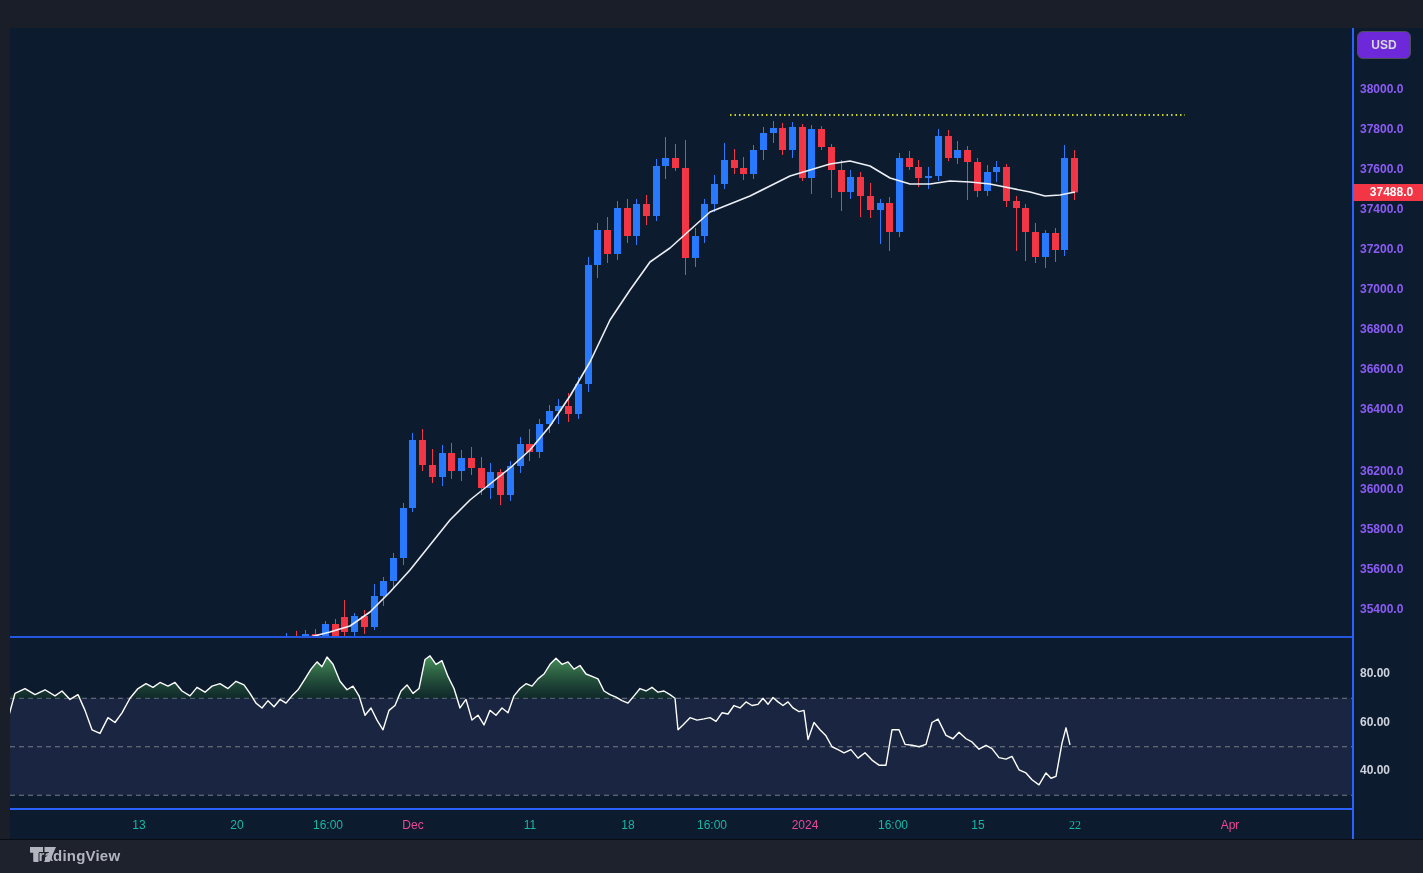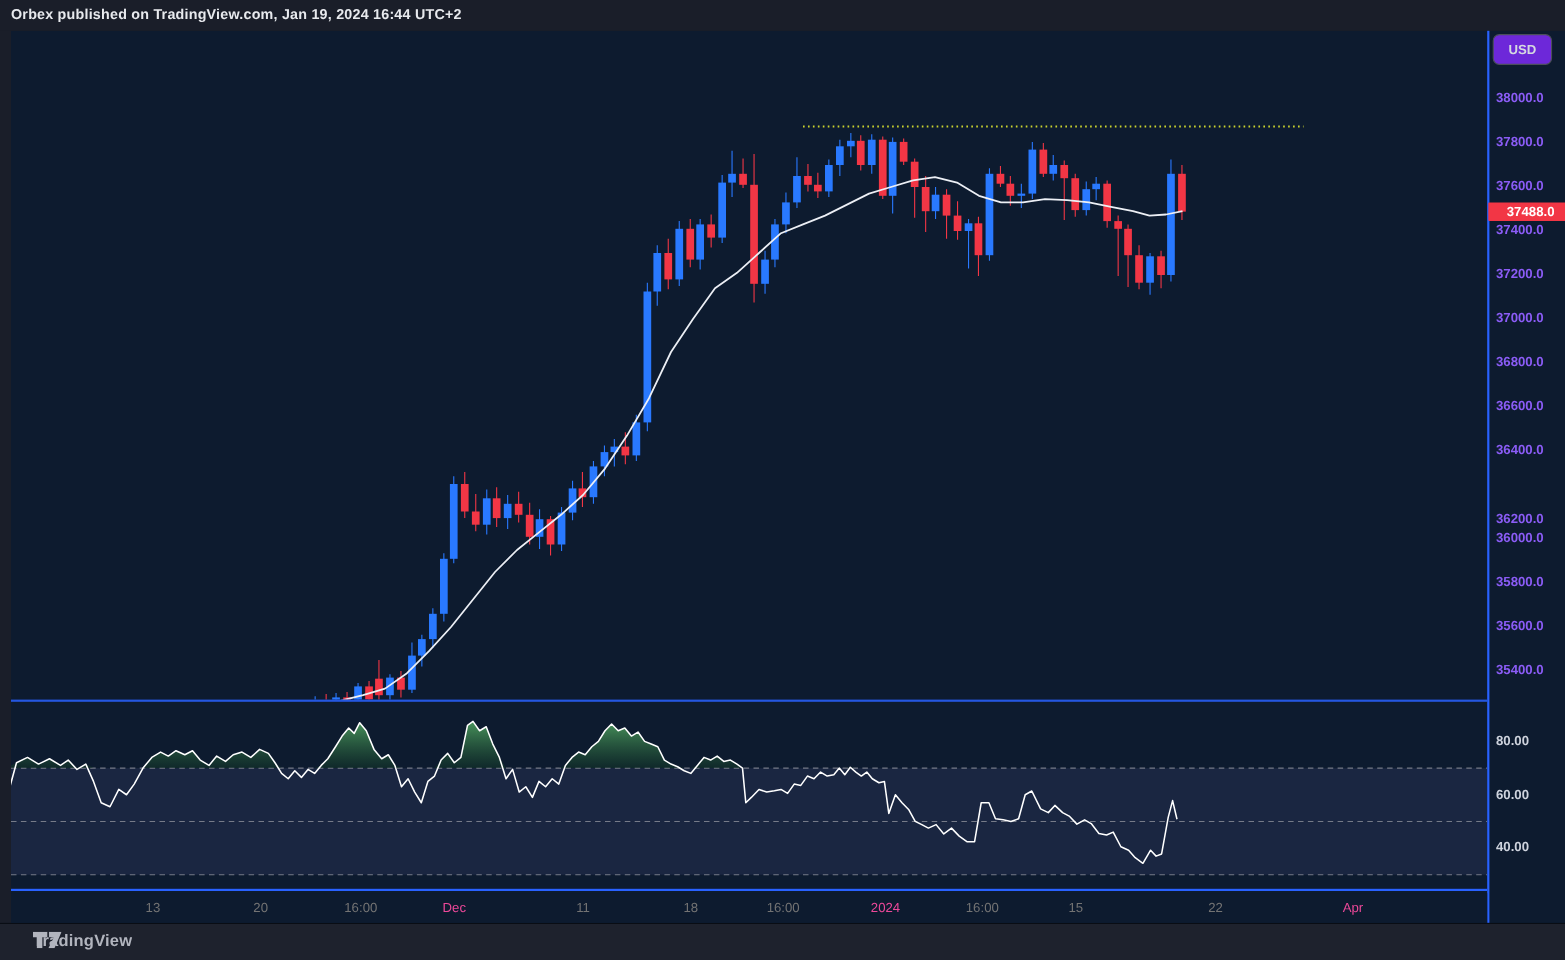--- a/index.html
+++ b/index.html
@@ -16,35 +16,32 @@
   .hsep-bot{position:absolute;left:10px;top:808px;width:1342px;height:2px;background:#2962ff;}
   .hsep-end{position:absolute;left:0px;top:839px;width:1423px;height:1px;background:#090d14;}
   .usd-btn{position:absolute;left:1357px;top:31px;width:52px;height:26px;border:1px solid #4b4f5a;
            border-radius:6px;background:#6d28d9;color:#d5d8e0;font-size:12px;font-weight:bold;
            display:flex;align-items:center;justify-content:center;cursor:pointer;}
   .ptick{position:absolute;left:1360px;color:#8b5cf6;font-size:12px;font-weight:bold;white-space:nowrap;}
   .rtick{position:absolute;left:1360px;color:#ced3dd;font-size:12px;font-weight:bold;white-space:nowrap;}
   .pricetag{position:absolute;left:1353px;width:77px;height:17px;background:#f23645;color:#ffffff;
             font-size:12px;font-weight:bold;display:flex;align-items:center;justify-content:center;border-radius:1px;}
   .timeaxis{position:absolute;left:10px;top:812px;width:1342px;height:27px;background:#0d1b2f;}
-  .ttick{position:absolute;top:6px;transform:translateX(-50%);font-size:12px;color:#737373;}
+  .ttick{position:absolute;top:6px;transform:translateX(-50%);font-size:12px;color:#14b8a6;}
   .ttick.major{color:#ec4899;font-weight:normal;}
   .footer{position:absolute;left:0;top:840px;width:1423px;height:33px;background:#1e222d;}
   .brand{position:absolute;left:30px;top:7px;display:flex;align-items:center;gap:7px;cursor:pointer;}
   .brand .txt{color:#b2b5be;font-size:15px;font-weight:bold;letter-spacing:.2px;}
 </style>
 </head>
 <body>
 <div class="stage">
 
   <div class="chartbg"></div>
 
-  <div class="topbar">
-    <div class="title">Orbex published on TradingView.com, Jan 19, 2024 16:44 UTC+2</div>
-  </div>
 
   <div class="svgwrap">
     <svg id="chart-svg" width="1423" height="873">
         <defs>
           <clipPath id="clipMain">
             <rect x="10" y="28" width="1342" height="608"></rect>
           </clipPath>
           <clipPath id="clipRsi">
             <rect x="10" y="638" width="1342" height="170"></rect>
           </clipPath>
@@ -266,21 +263,21 @@
       <div class="ttick" style="left: 129px;">13</div>
       <div class="ttick" style="left: 227px;">20</div>
       <div class="ttick" style="left: 318px;">16:00</div>
       <div class="ttick major" style="left: 403px;">Dec</div>
       <div class="ttick" style="left: 520px;">11</div>
       <div class="ttick" style="left: 618px;">18</div>
       <div class="ttick" style="left: 702px;">16:00</div>
       <div class="ttick major" style="left: 795px; text-align: center;">2024</div>
       <div class="ttick" style="left: 883px;">16:00</div>
       <div class="ttick" style="left: 968px;">15</div>
-      <div class="ttick" style="left: 1095px;">22</div>
+      <div class="ttick" style="left: 1065px; font-family: Liberation Serif, serif;">22</div>
       <div class="ttick major" style="left: 1220px;">Apr</div>
     </div>
 
   <div class="footer">
     <div class="brand">
       <svg width="26" height="15" viewBox="0 0 26 15">
         <path d="M0 0 H13 V5 H8.5 V15 H3.5 V5 H0 Z" fill="#b2b5be"></path>
         <path d="M14.5 0 H26 L19.5 15 H14 L19 5 H14.5 Z" fill="#b2b5be"></path>
       </svg>
       <span class="txt">TradingView</span>

